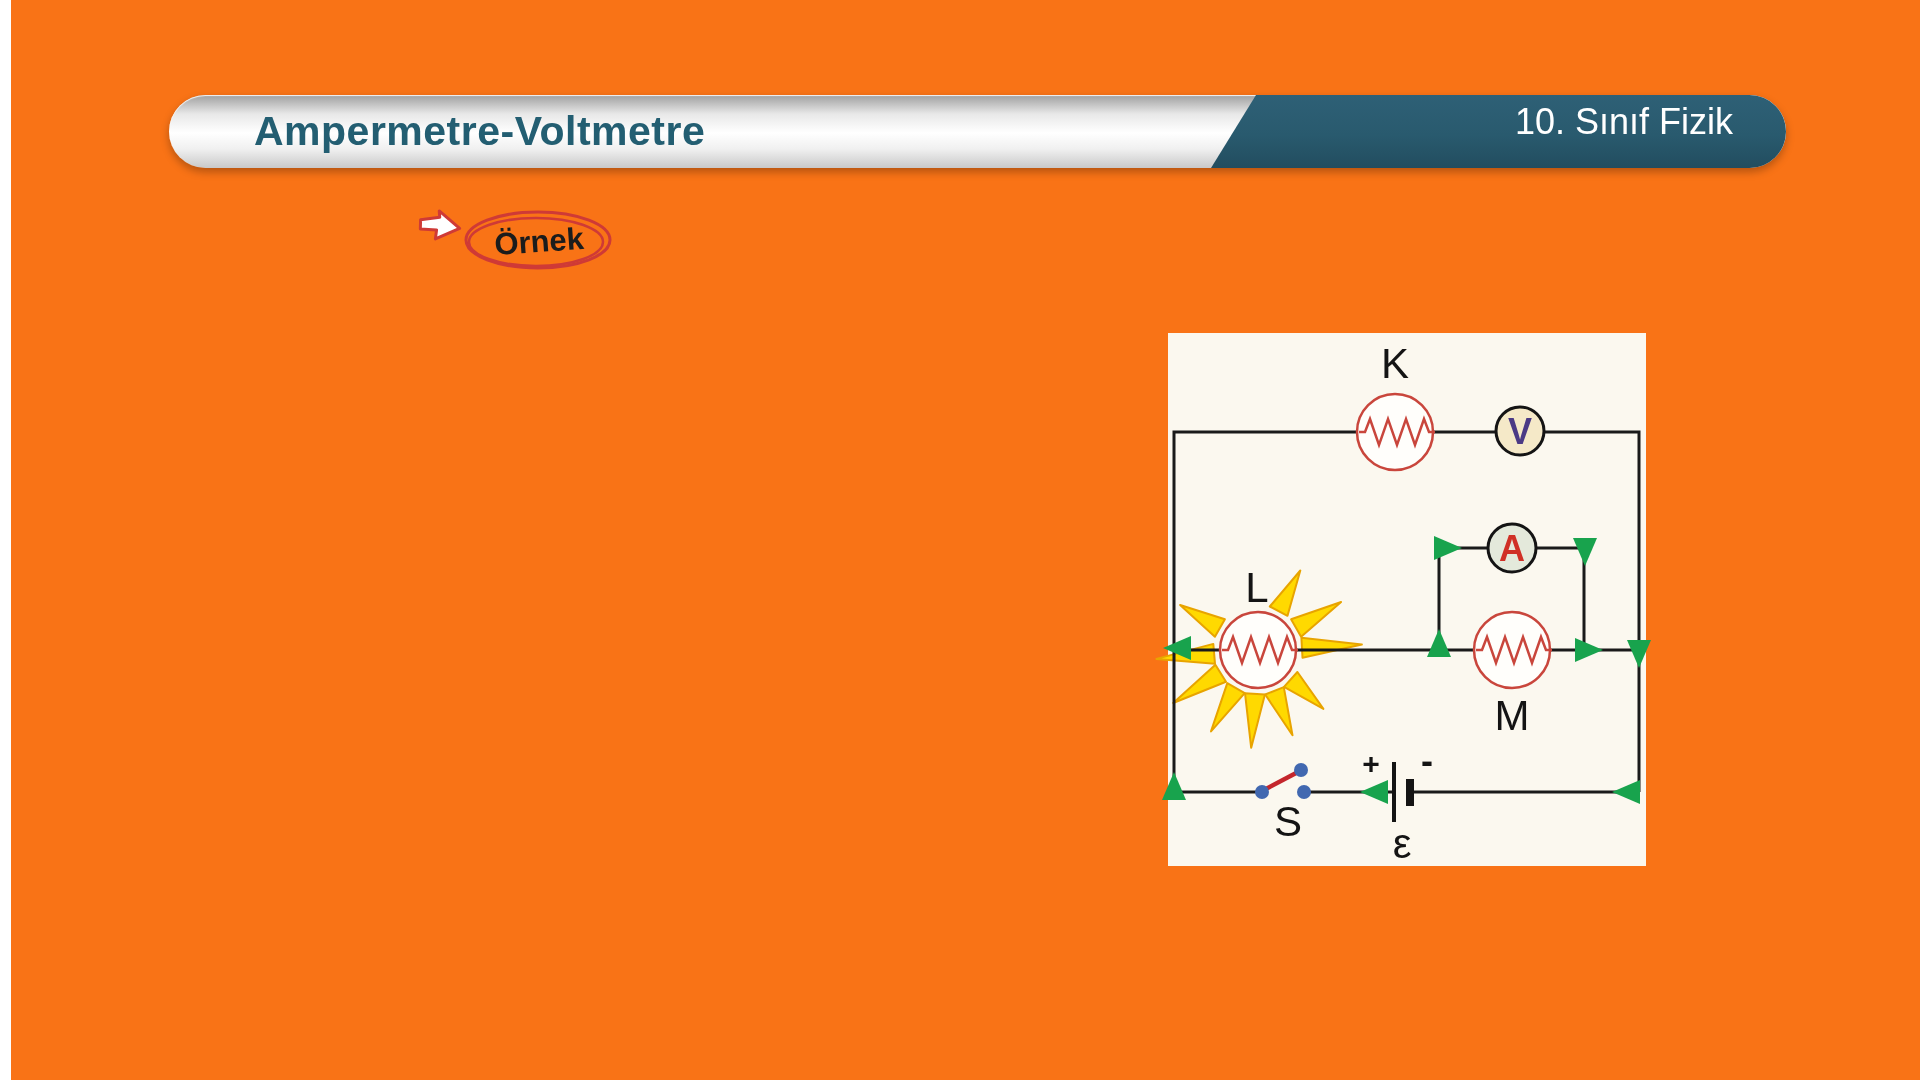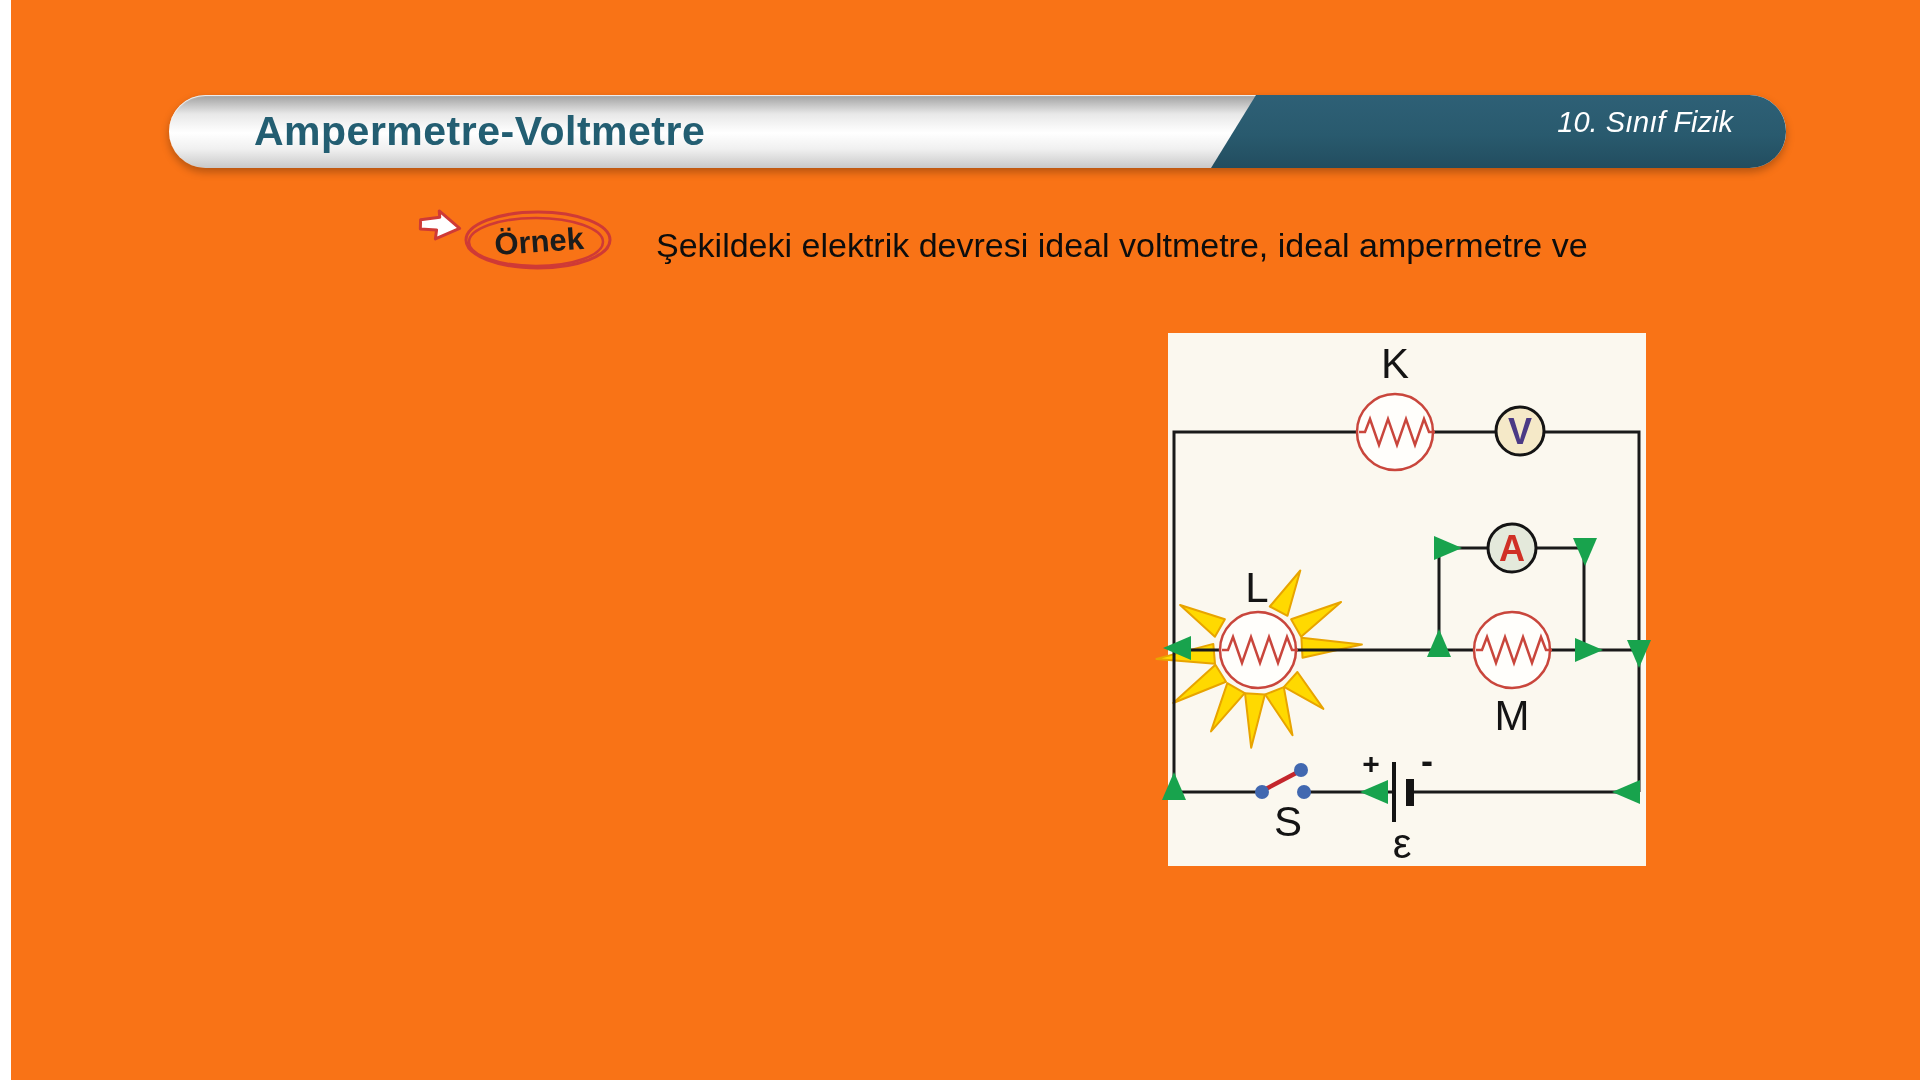--- a/index.html
+++ b/index.html
@@ -18,21 +18,21 @@
     position:absolute; right:0; top:0; width:600px; height:73px;
     background:linear-gradient(180deg,#2e6076 0%, #295a6e 55%, #224d5f 100%);
     clip-path:polygon(70px 0, 600px 0, 600px 73px, 25px 73px);
   }
   .header-title {
     position:absolute; left:85px; top:0; height:73px; display:flex; align-items:center;
     font-size:41px; font-weight:bold; color:#235e72; letter-spacing:0.5px;
   }
   .header-subject {
     position:absolute; right:53px; top:0; height:54px; display:flex; align-items:center;
-    font-size:29px; font-style:italic; color:#ffffff;
+    font-size:36px; color:#ffffff;
   }
 
   
   .badge-svg { position:absolute; left:390px; top:195px; }
   .badge-text { font-size:31px; font-weight:bold; fill:#1c1c1c; }
 
   
   .intro-text {
     position:absolute; left:645px; top:220px;
     font-size:34px; color:#0d0d0d; line-height:50px; white-space:nowrap;
@@ -66,21 +66,20 @@
   <svg class="badge-svg" width="240" height="95" viewBox="390 195 240 95">
     <g transform="translate(412,210) rotate(14)">
       <path d="M0,10 L18,3 L16,-3 L40,9 L19,25 L18,16 L2,19 Z" fill="#ffffff" stroke="#cf3a36" stroke-width="3" stroke-linejoin="round"></path>
     </g>
     <ellipse cx="527" cy="240" rx="72" ry="28" fill="none" stroke="#cf3a36" stroke-width="3"></ellipse>
     <ellipse cx="525" cy="242" rx="67" ry="24" fill="none" stroke="#cf3a36" stroke-width="2.5"></ellipse>
     <text class="badge-text" x="528" y="252" text-anchor="middle" transform="rotate(-4 528 240)">Örnek</text>
   </svg>
 
   <div class="intro-text">
-    <div>Şekildeki elektrik devresi ideal voltmetre, ideal ampermetre ve</div>
   </div>
 
   <svg class="circuit-svg" width="620" height="600" viewBox="1100 300 620 600">
 
     <rect x="1157" y="333" width="478" height="533" fill="#fbf8ef"></rect>
 
     <g>
         <polygon points="1202.3,643.9 1204.0,663.8 1145.4,658.9" fill="#ffd900" stroke="#e8a400" stroke-width="2" stroke-linejoin="round"></polygon>
         <polygon points="1213.9,619.3 1203.9,636.7 1169.1,605.0" fill="#ffd900" stroke="#e8a400" stroke-width="2" stroke-linejoin="round"></polygon>
         <polygon points="1276.5,615.8 1258.8,606.5 1289.3,570.5" fill="#ffd900" stroke="#e8a400" stroke-width="2" stroke-linejoin="round"></polygon>

